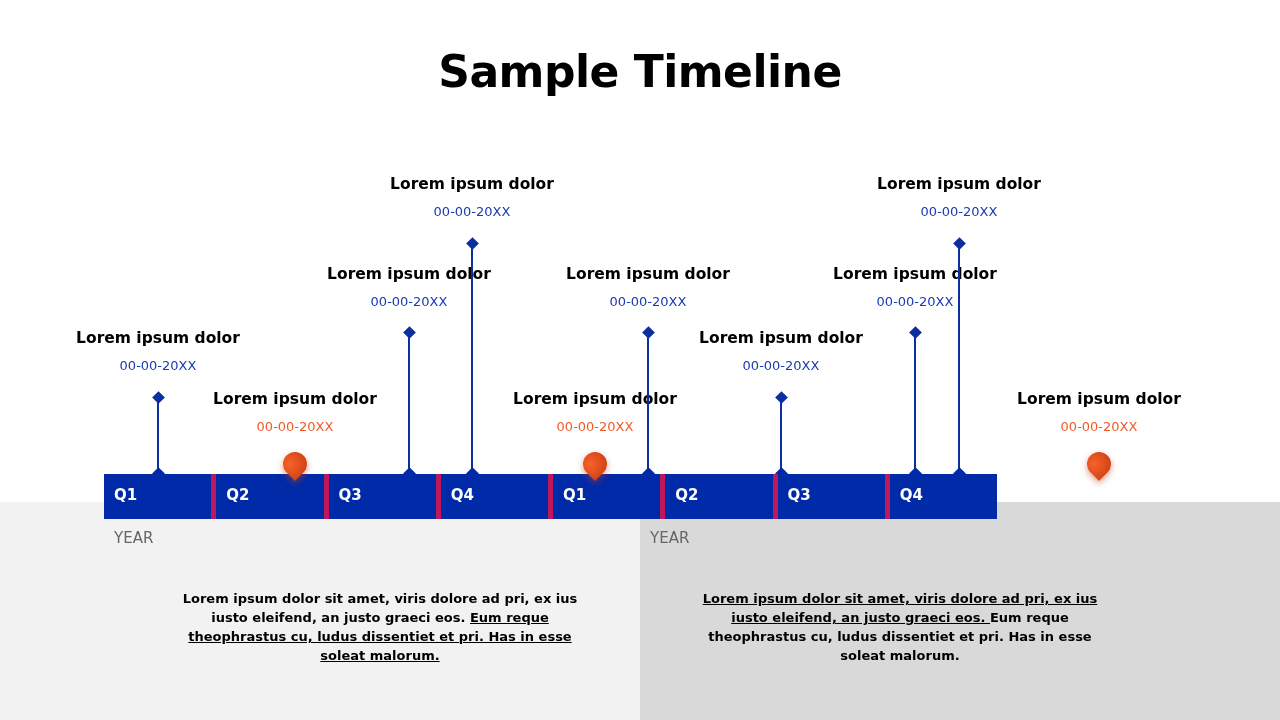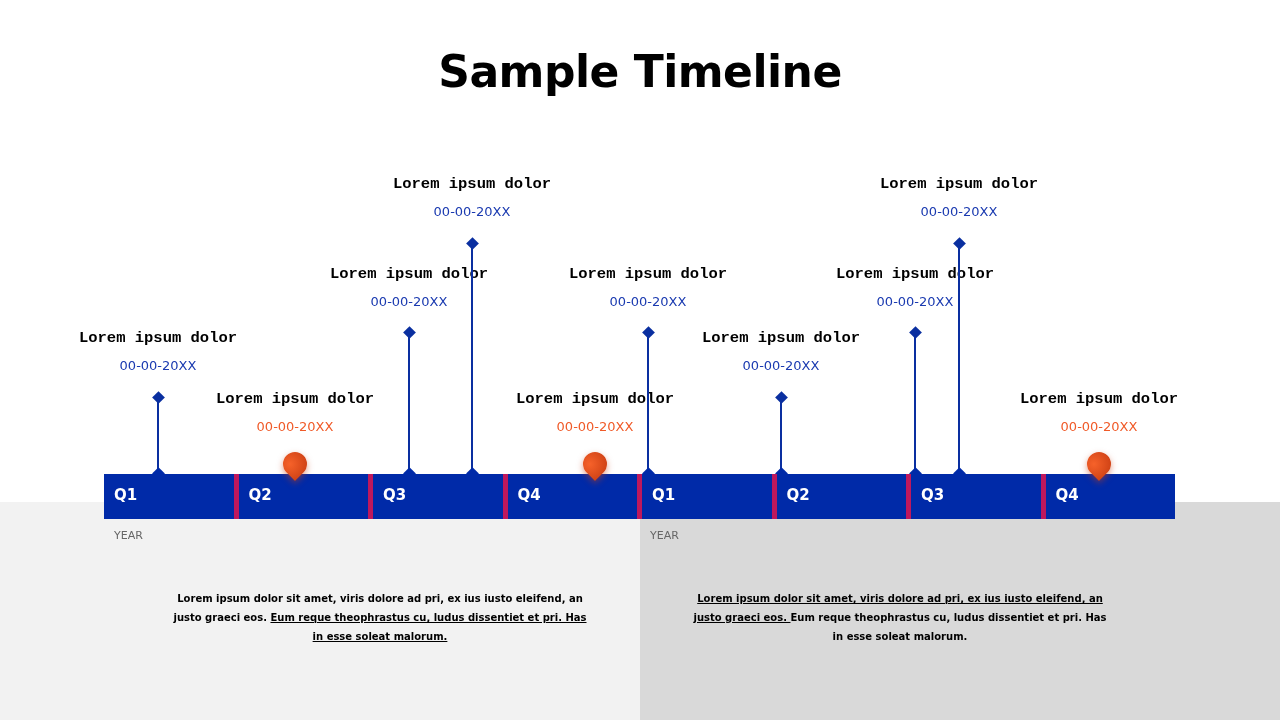--- a/index.html
+++ b/index.html
@@ -1,34 +1,34 @@
 <!DOCTYPE html>
 <html><head>
 <meta charset="utf-8">
 <style>
   html,body{margin:0;padding:0;}
   body{width:1280px;height:720px;position:relative;overflow:hidden;background:#ffffff;font-family:"DejaVu Sans","Liberation Sans",sans-serif;}
   .band{position:absolute;top:502px;height:218px;}
   .band-left{left:0;width:640px;background:#f2f2f2;}
   .band-right{left:640px;width:640px;background:#d9d9d9;}
   .title{position:absolute;top:46px;left:0;width:1280px;text-align:center;font-size:44px;font-weight:bold;color:#000;letter-spacing:-0.5px;}
-  .bar{position:absolute;left:104px;top:474px;width:1071px;height:45px;background:#002aa8;display:flex;}
+  .bar{position:absolute;left:104px;top:474px;width:893px;height:45px;background:#002aa8;display:flex;}
   .seg{flex:1;position:relative;border-left:5px solid #be185d;box-sizing:border-box;}
   .seg:first-child{border-left:none;}
   .seg span{position:absolute;left:10px;top:12px;color:#fff;font-weight:bold;font-size:15px;}
-  .year{position:absolute;top:529px;font-size:11px;color:#666;}
+  .year{position:absolute;top:529px;font-size:15px;color:#666;}
   .stem{position:absolute;width:1.5px;background:#0a2fa0;}
   .diamond{position:absolute;width:9px;height:9px;background:#0a2fa0;transform:rotate(45deg);}
   .base-notch{position:absolute;width:9px;height:9px;background:#002aa8;transform:rotate(45deg);top:469px;}
-  .label{position:absolute;font-weight:bold;font-size:15.5px;color:#000;white-space:nowrap;transform:translateX(-50%);font-family:Liberation Mono, monospace;}
+  .label{position:absolute;font-weight:bold;font-size:15.5px;color:#000;white-space:nowrap;transform:translateX(-50%);}
   .date{position:absolute;font-size:13px;white-space:nowrap;transform:translateX(-50%);}
   .date.blue{color:#1a3ab0;}
   .date.orange{color:#f05a28;}
   .pin{position:absolute;width:24px;height:24px;border-radius:50% 50% 50% 0;transform:rotate(-45deg);background:radial-gradient(circle at 35% 35%,#f6622a,#c63a10);box-shadow:-2px 2px 6px rgba(200,60,20,0.5);}
-  .desc{position:absolute;top:589px;width:420px;text-align:center;font-size:10px;font-weight:bold;line-height:19px;color:#000;}
+  .desc{position:absolute;top:589px;width:420px;text-align:center;font-size:13px;font-weight:bold;line-height:19px;color:#000;}
   .desc u{text-decoration:underline;}
 </style>
 </head>
 <body>
 
 <div class="band band-left"></div>
 <div class="band band-right"></div>
 
 <div class="title">Sample Timeline</div>
 

